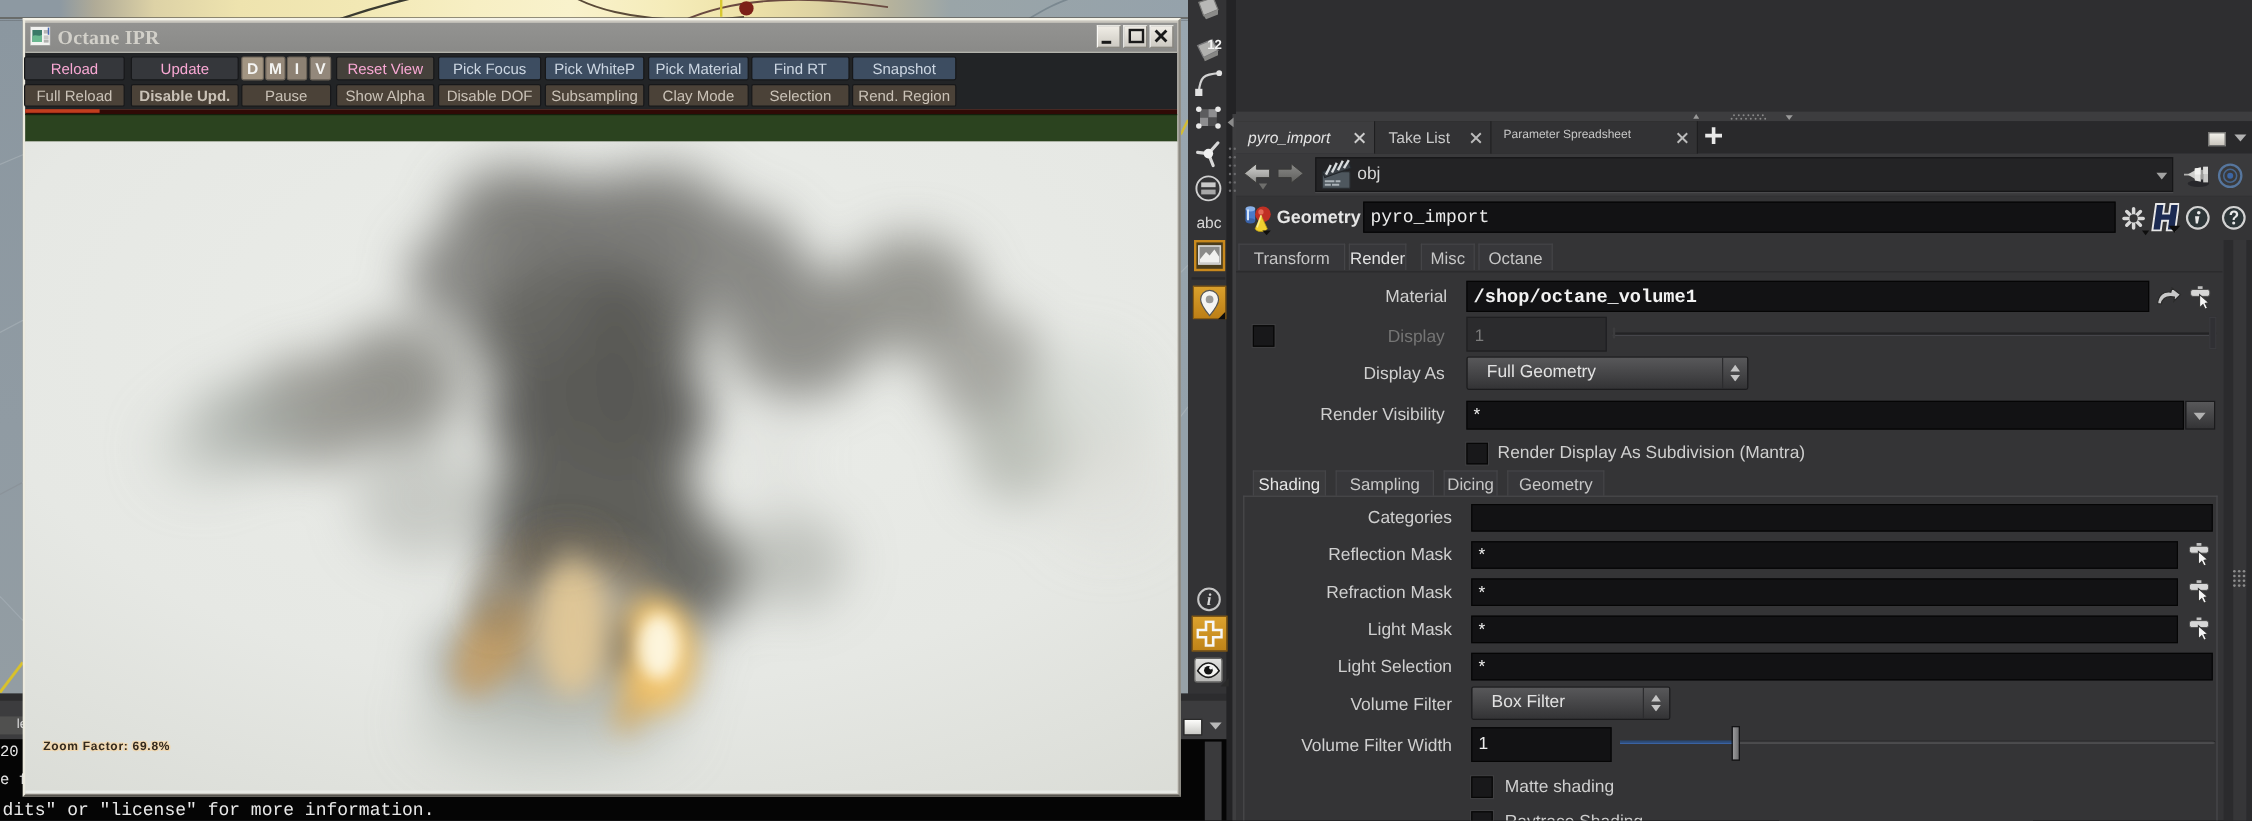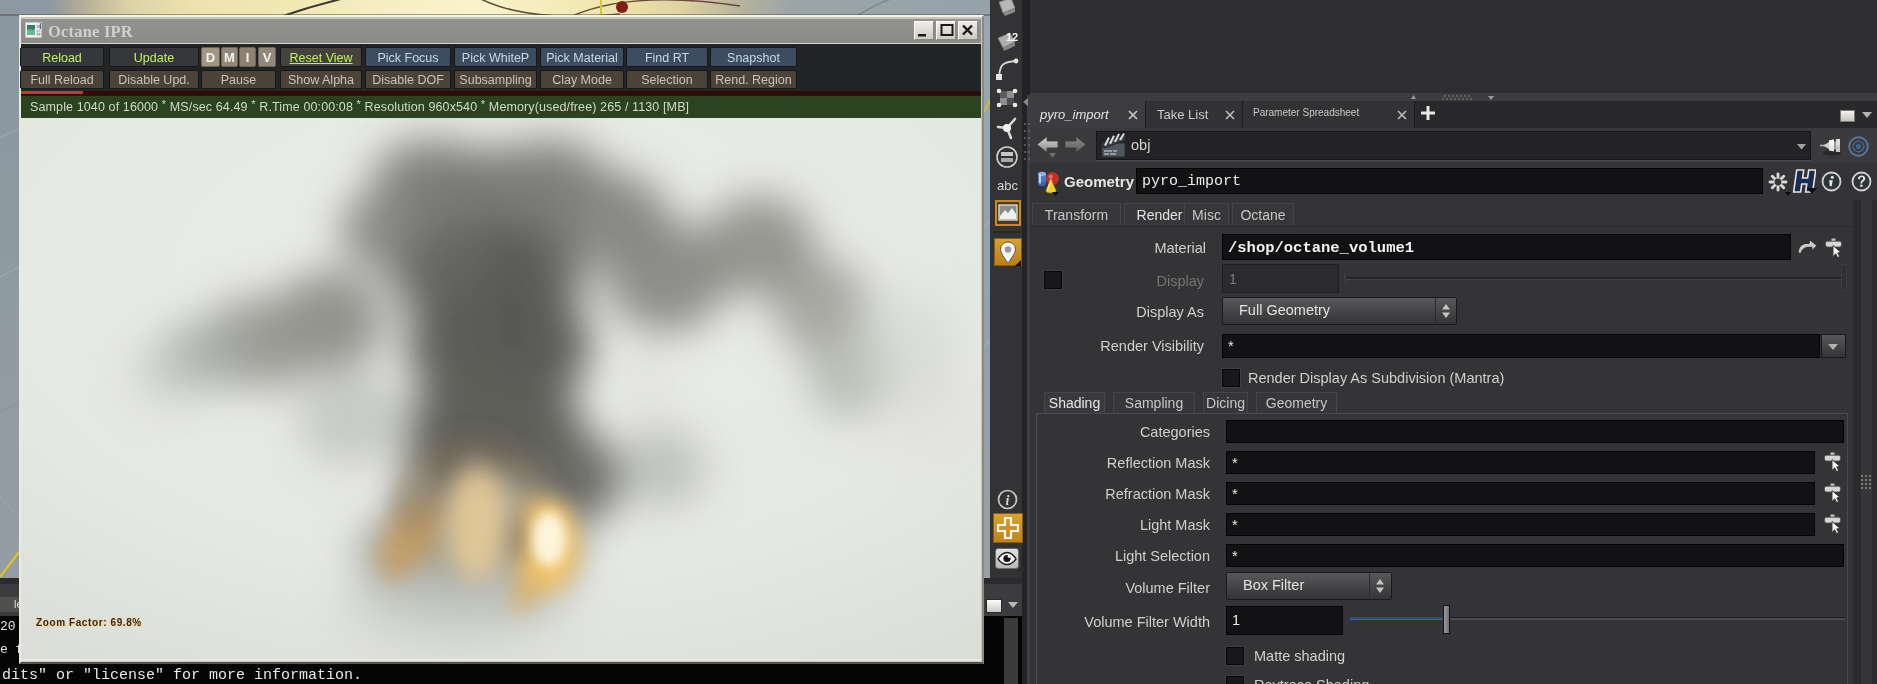--- a/index.html
+++ b/index.html
@@ -9,21 +9,21 @@
 .lbl{position:absolute;font-size:14.5px;color:#cfcfcf;white-space:nowrap;}
 .lbl.dim{color:#757575;}
 .field{position:absolute;background:#121214;border:1px solid #050505;box-sizing:border-box;color:#ececec;}
 .field.dis{background:#2b2b2d;border-color:#1f1f21;color:#7c7c7c;}
 .mono{font-family:"Liberation Mono",monospace;}
 .cb{position:absolute;width:18px;height:18px;background:#18181a;border:1px solid #070707;box-sizing:border-box;box-shadow:0 0 0 1px #3e3e40;}
 .drop{position:absolute;background:linear-gradient(#58585a,#39393b 85%,#333335);border:1px solid #1b1b1d;box-sizing:border-box;border-radius:2px;}
 .tab{position:absolute;background:#37373a;border:1px solid #454548;border-bottom:none;box-sizing:border-box;color:#c6c6c6;font-size:14px;text-align:center;}
 .gline{position:absolute;background:#4a4a4c;}
 
-.iprbtn{position:absolute;top:47px;height:20px;line-height:20px;text-align:center;font-size:12.5px;color:#bef264;background:#35373b;border:1px solid #17181a;box-sizing:border-box;border-radius:2px;}
+.iprbtn{position:absolute;top:47px;height:20px;line-height:20px;text-align:center;font-size:12.5px;color:#f9a8d4;background:#35373b;border:1px solid #17181a;box-sizing:border-box;border-radius:2px;}
 .iprbtn.tg{color:#f4f4f2;font-weight:bold;font-size:13px;border-color:#6a6257;}
 .iprbtn.bb{background:#3d4d61;color:#ccd6e2;}
 .iprbtn.b2{top:70px;height:19px;line-height:19px;background:#4b4238;color:#cac2b7;}
 .st{position:relative;top:-3px;font-size:11px;}
 </style>
 </head>
 <body>
 <div id="root">
 
   <div class="abs" style="left:0;top:0;width:990px;height:17px;background:linear-gradient(90deg,#8d99a2 0%,#8d99a2 5%,#b0ab97 8%,#ddd2a6 13%,#eee3ae 20%,#f2e8b4 30%,#f7efc4 40%,#f9f2cc 48%,#f5ecba 56%,#eee2a8 63%,#ddd2a2 69%,#b5b29c 75%,#9aa5a8 80%,#95a2ab 100%);"></div>
@@ -334,21 +334,21 @@
     <circle cx="11.3" cy="6.3" r="1.5" fill="#e8e8e8"></circle>
     <path d="M8.2,9.2 L11.8,9.2 L10.6,15.2 L8.8,15.2 Z" fill="#e8e8e8"></path>
   </svg>
   <svg class="abs" style="left:1851px;top:171px;" width="21" height="21">
     <circle cx="10.5" cy="10.5" r="9" fill="#2c3538" stroke="#d2d2d2" stroke-width="1.8"></circle>
     <path d="M7,8.2 C7,5.6 8.6,4.4 10.7,4.4 C12.8,4.4 14.2,5.7 14.2,7.5 C14.2,9.1 13.2,9.8 12.3,10.5 C11.5,11.1 11.3,11.5 11.3,12.4 L9.5,12.4 C9.5,11 9.9,10.3 10.8,9.6 C11.7,8.9 12.2,8.4 12.2,7.5 C12.2,6.6 11.6,6 10.6,6 C9.6,6 9,6.7 8.9,8.2 Z" fill="#e8e8e8"></path>
     <circle cx="10.4" cy="14.8" r="1.3" fill="#e8e8e8"></circle>
   </svg>
 
   <div class="tab" style="left:1032px;top:203px;width:89px;height:22px;line-height:22px;">Transform</div>
-  <div class="tab" style="left:1124px;top:203px;width:71px;height:22px;line-height:22px;color:#e2e2e2;">Render</div>
+  <div class="tab" style="left:1124px;top:203px;width:48px;height:22px;line-height:22px;color:#e2e2e2;">Render</div>
   <div class="tab" style="left:1184px;top:203px;width:45px;height:22px;line-height:22px;">Misc</div>
   <div class="tab" style="left:1232px;top:203px;width:62px;height:22px;line-height:22px;">Octane</div>
   <div class="gline" style="left:1030px;top:226px;width:822px;height:1px;background:#2a2a2c;"></div>
 
   <div class="lbl" style="right:671px;top:240px;">Material</div>
   <div class="field" style="left:1222px;top:234px;width:569px;height:26px;"></div>
   <span class="abs mono" style="left:1228px;top:239px;font-size:15.5px;font-weight:bold;color:#f2f2f2;">/shop/octane_volume1</span>
   <svg class="abs" style="left:1796px;top:239px;" width="22" height="16">
     <path d="M2,14 C2.5,7 7,3.5 13,4.5 L14,1 L21,6.5 L15.5,12 L16,8.5 C10,7.5 6,9.5 5,14.5 Z" fill="#c8c8c8" stroke="#2a2a2a" stroke-width="1"></path>
   </svg>
@@ -466,42 +466,41 @@
   </svg>
 
   <div class="abs" style="left:21px;top:43px;width:960px;height:48px;background:#222426;border-top:1px solid #d8d6ce;box-sizing:border-box;"></div>
 
   <div class="iprbtn b1" style="left:20px;width:84px;">Reload</div>
   <div class="iprbtn b1" style="left:109px;width:90px;">Update</div>
   <div class="iprbtn tg" style="left:201px;width:19px;background:#a29582;">D</div>
   <div class="iprbtn tg" style="left:221px;width:17px;background:#958879;">M</div>
   <div class="iprbtn tg" style="left:239px;width:17px;background:#8d8173;">I</div>
   <div class="iprbtn tg" style="left:258px;width:18px;background:#93887b;">V</div>
-  <div class="iprbtn b1" style="left:280px;width:82px;background:#45413b;text-decoration:underline;">Reset View</div>
+  <div class="iprbtn b1" style="left:280px;width:82px;background:#45413b;">Reset View</div>
   <div class="iprbtn bb" style="left:365px;width:86px;">Pick Focus</div>
   <div class="iprbtn bb" style="left:454px;width:83px;">Pick WhiteP</div>
   <div class="iprbtn bb" style="left:540px;width:84px;">Pick Material</div>
   <div class="iprbtn bb" style="left:626px;width:82px;">Find RT</div>
   <div class="iprbtn bb" style="left:710px;width:87px;">Snapshot</div>
 
   <div class="iprbtn b2" style="left:20px;width:84px;">Full Reload</div>
-  <div class="iprbtn b2" style="left:109px;width:90px;">Disable Upd.</div>
+  <div class="iprbtn b2" style="left:109px;width:90px;font-weight:bold;">Disable Upd.</div>
   <div class="iprbtn b2" style="left:201px;width:75px;">Pause</div>
   <div class="iprbtn b2" style="left:280px;width:82px;">Show Alpha</div>
   <div class="iprbtn b2" style="left:365px;width:86px;text-align:center;">Disable DOF</div>
   <div class="iprbtn b2" style="left:454px;width:83px;">Subsampling</div>
   <div class="iprbtn b2" style="left:540px;width:84px;">Clay Mode</div>
   <div class="iprbtn b2" style="left:626px;width:82px;">Selection</div>
   <div class="iprbtn b2" style="left:710px;width:87px;">Rend. Region</div>
 
   <div class="abs" style="left:21px;top:91px;width:960px;height:4px;background:#300a06;"></div>
   <div class="abs" style="left:21px;top:91px;width:62px;height:3px;background:#c23d1e;"></div>
 
   <div class="abs" style="left:21px;top:95px;width:960px;height:23px;background:#2b431f;border-top:1px solid #13200c;box-sizing:border-box;"></div>
-  <div class="abs" style="left:30px;top:100px;font-size:12.5px;letter-spacing:0.12px;color:#d4d8c9;white-space:nowrap;">Sample 1040 of 16000 <span class="st">*</span> MS/sec 64.49 <span class="st">*</span> R.Time 00:00:08 <span class="st">*</span> Resolution 960x540 <span class="st">*</span> Memory(used/free) 265 / 1130 [MB]</div>
 
   <div class="abs" style="left:21px;top:118px;width:960px;height:543px;background:#e7e9e5;"></div>
   <svg class="abs" style="left:21px;top:118px;" width="960" height="541" viewBox="0 0 960 541">
     <defs>
       <radialGradient id="bgv" cx="50%" cy="30%" r="90%">
         <stop offset="0%" stop-color="#ebede9"></stop>
           <stop offset="60%" stop-color="#e6e8e4"></stop>
           <stop offset="100%" stop-color="#d9dbd5"></stop>
       </radialGradient>
       <filter id="bl22" x="-60%" y="-60%" width="220%" height="220%">

